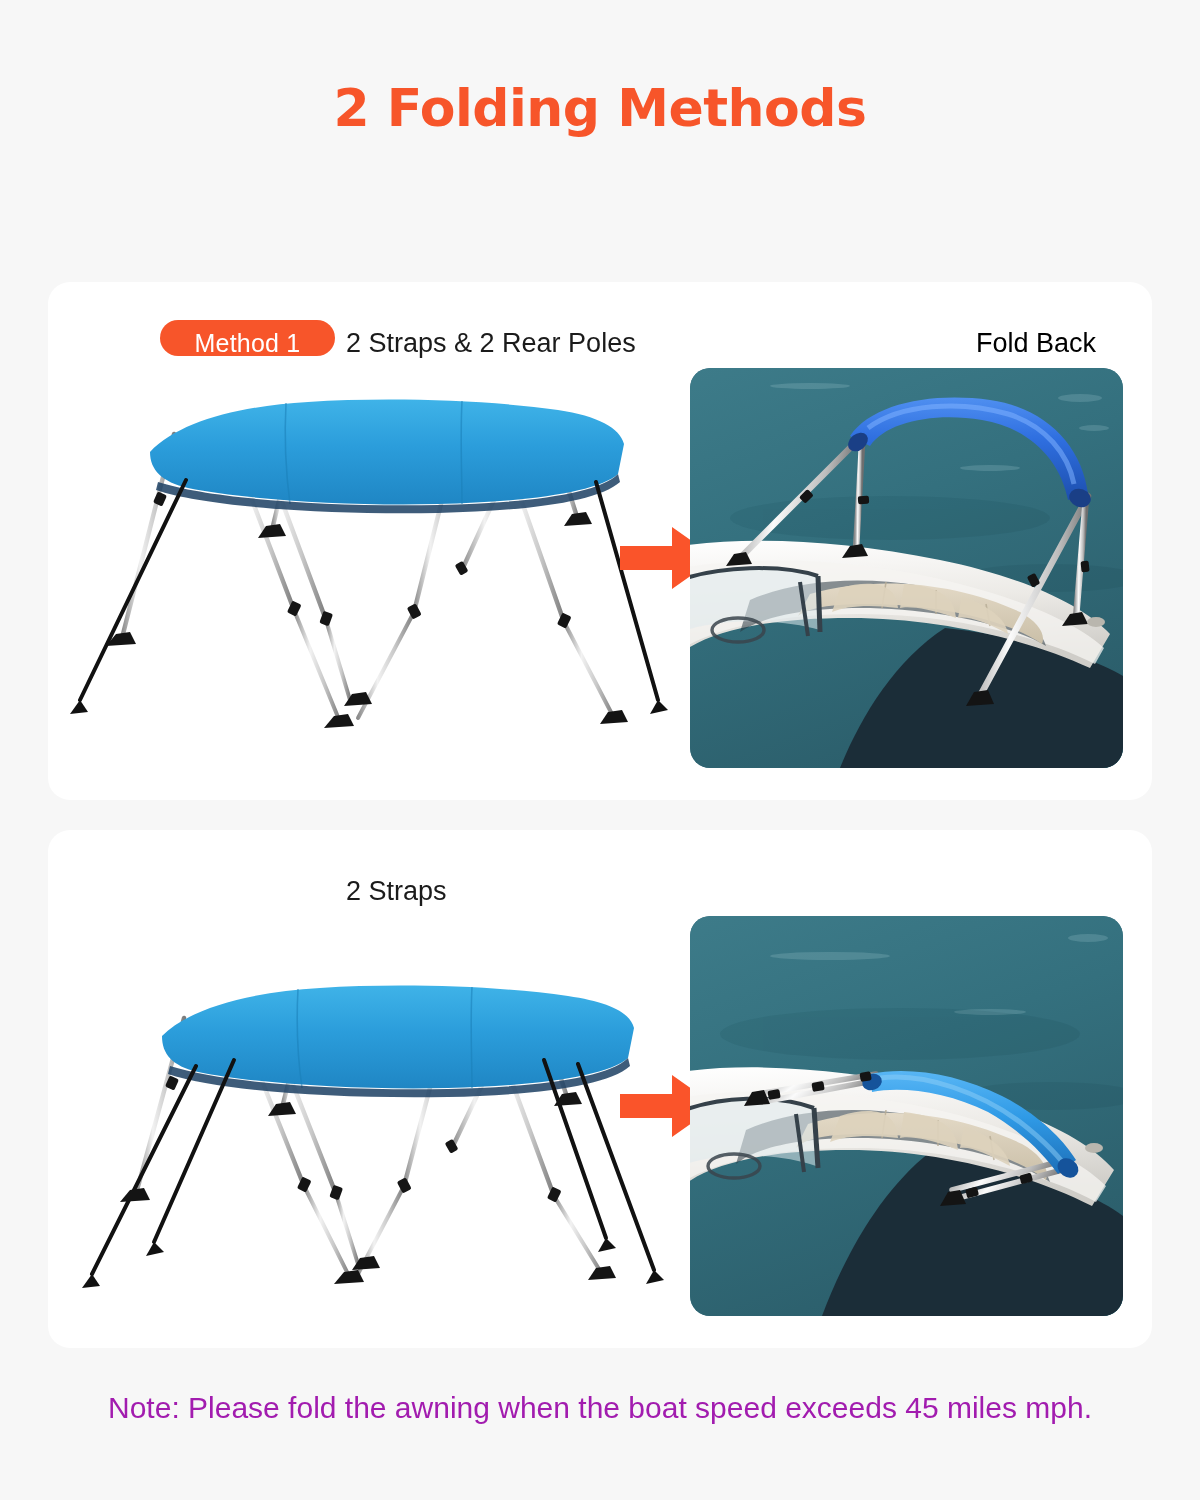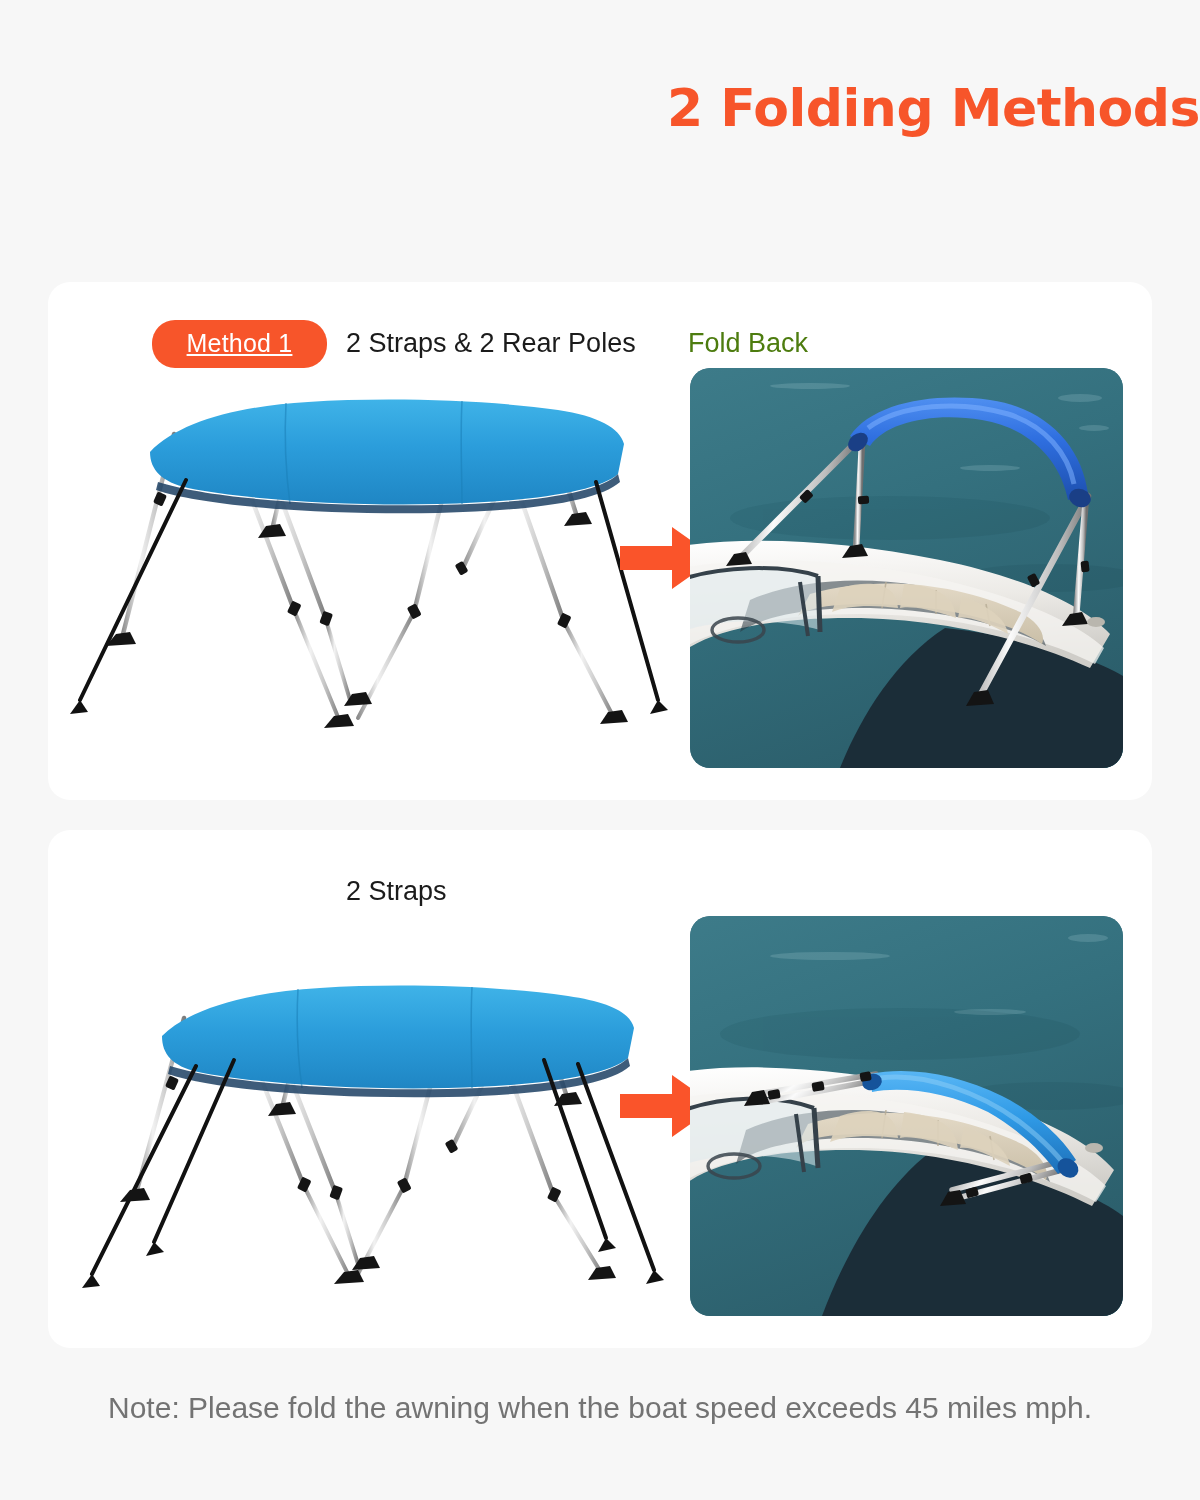--- a/index.html
+++ b/index.html
@@ -13,21 +13,21 @@
     overflow: hidden;
     position: relative;
   }
 
   
   .page-title {
     position: absolute;
     top: 78px;
     left: 0;
     width: 1200px;
-    text-align: right;
+    text-align: center;
     font-size: 52px;
     font-weight: bold;
     letter-spacing: -0.5px;
     color: #f7552a;
     font-family: "DejaVu Sans", sans-serif;
   }
 
   
   .card {
     position: absolute;
@@ -43,55 +43,54 @@
   .card-head {
     position: absolute;
     top: 38px;
     left: 0;
     width: 100%;
     height: 46px;
   }
 
   .method-pill {
     position: absolute;
-    left: 104px;
+    left: 112px;
     top: 0;
     width: 175px;
-    height: 48px;
+    height: 36px;
     background: #f7552a;
     border-radius: 23px;
     color: #ffffff;
     font-size: 25px;
     line-height: 46px;
     text-align: center;
     letter-spacing: 0.2px;
-    text-decoration: underline;
   }
 
   .method-desc {
     position: absolute;
     left: 298px;
     top: 0;
     height: 46px;
     line-height: 46px;
     font-size: 27px;
     color: #1b1b1b;
     white-space: nowrap;
   }
 
   .fold-label {
     position: absolute;
-    left: 640px;
+    left: 613px;
     top: 0;
     width: 435px;
     height: 46px;
     line-height: 46px;
-    text-align: left;
+    text-align: right;
     font-size: 27px;
-    color: #4d7c0f;
+    color: #000000;
   }
 
   
   .diagram {
     position: absolute;
     left: 10px;
     top: 88px;
     width: 610px;
     height: 400px;
   }
@@ -121,21 +120,21 @@
   .photo svg { display: block; width: 100%; height: 100%; }
 
   
   .note {
     position: absolute;
     top: 1391px;
     left: 0;
     width: 1200px;
     text-align: center;
     font-size: 30px;
-    color: #737373;
+    color: #a21caf;
   }
 </style>
 </head>
 <body>
 
 <div class="page-title">2 Folding Methods</div>
 
 <div class="card" id="card-1">
 
   <div class="card-head">

